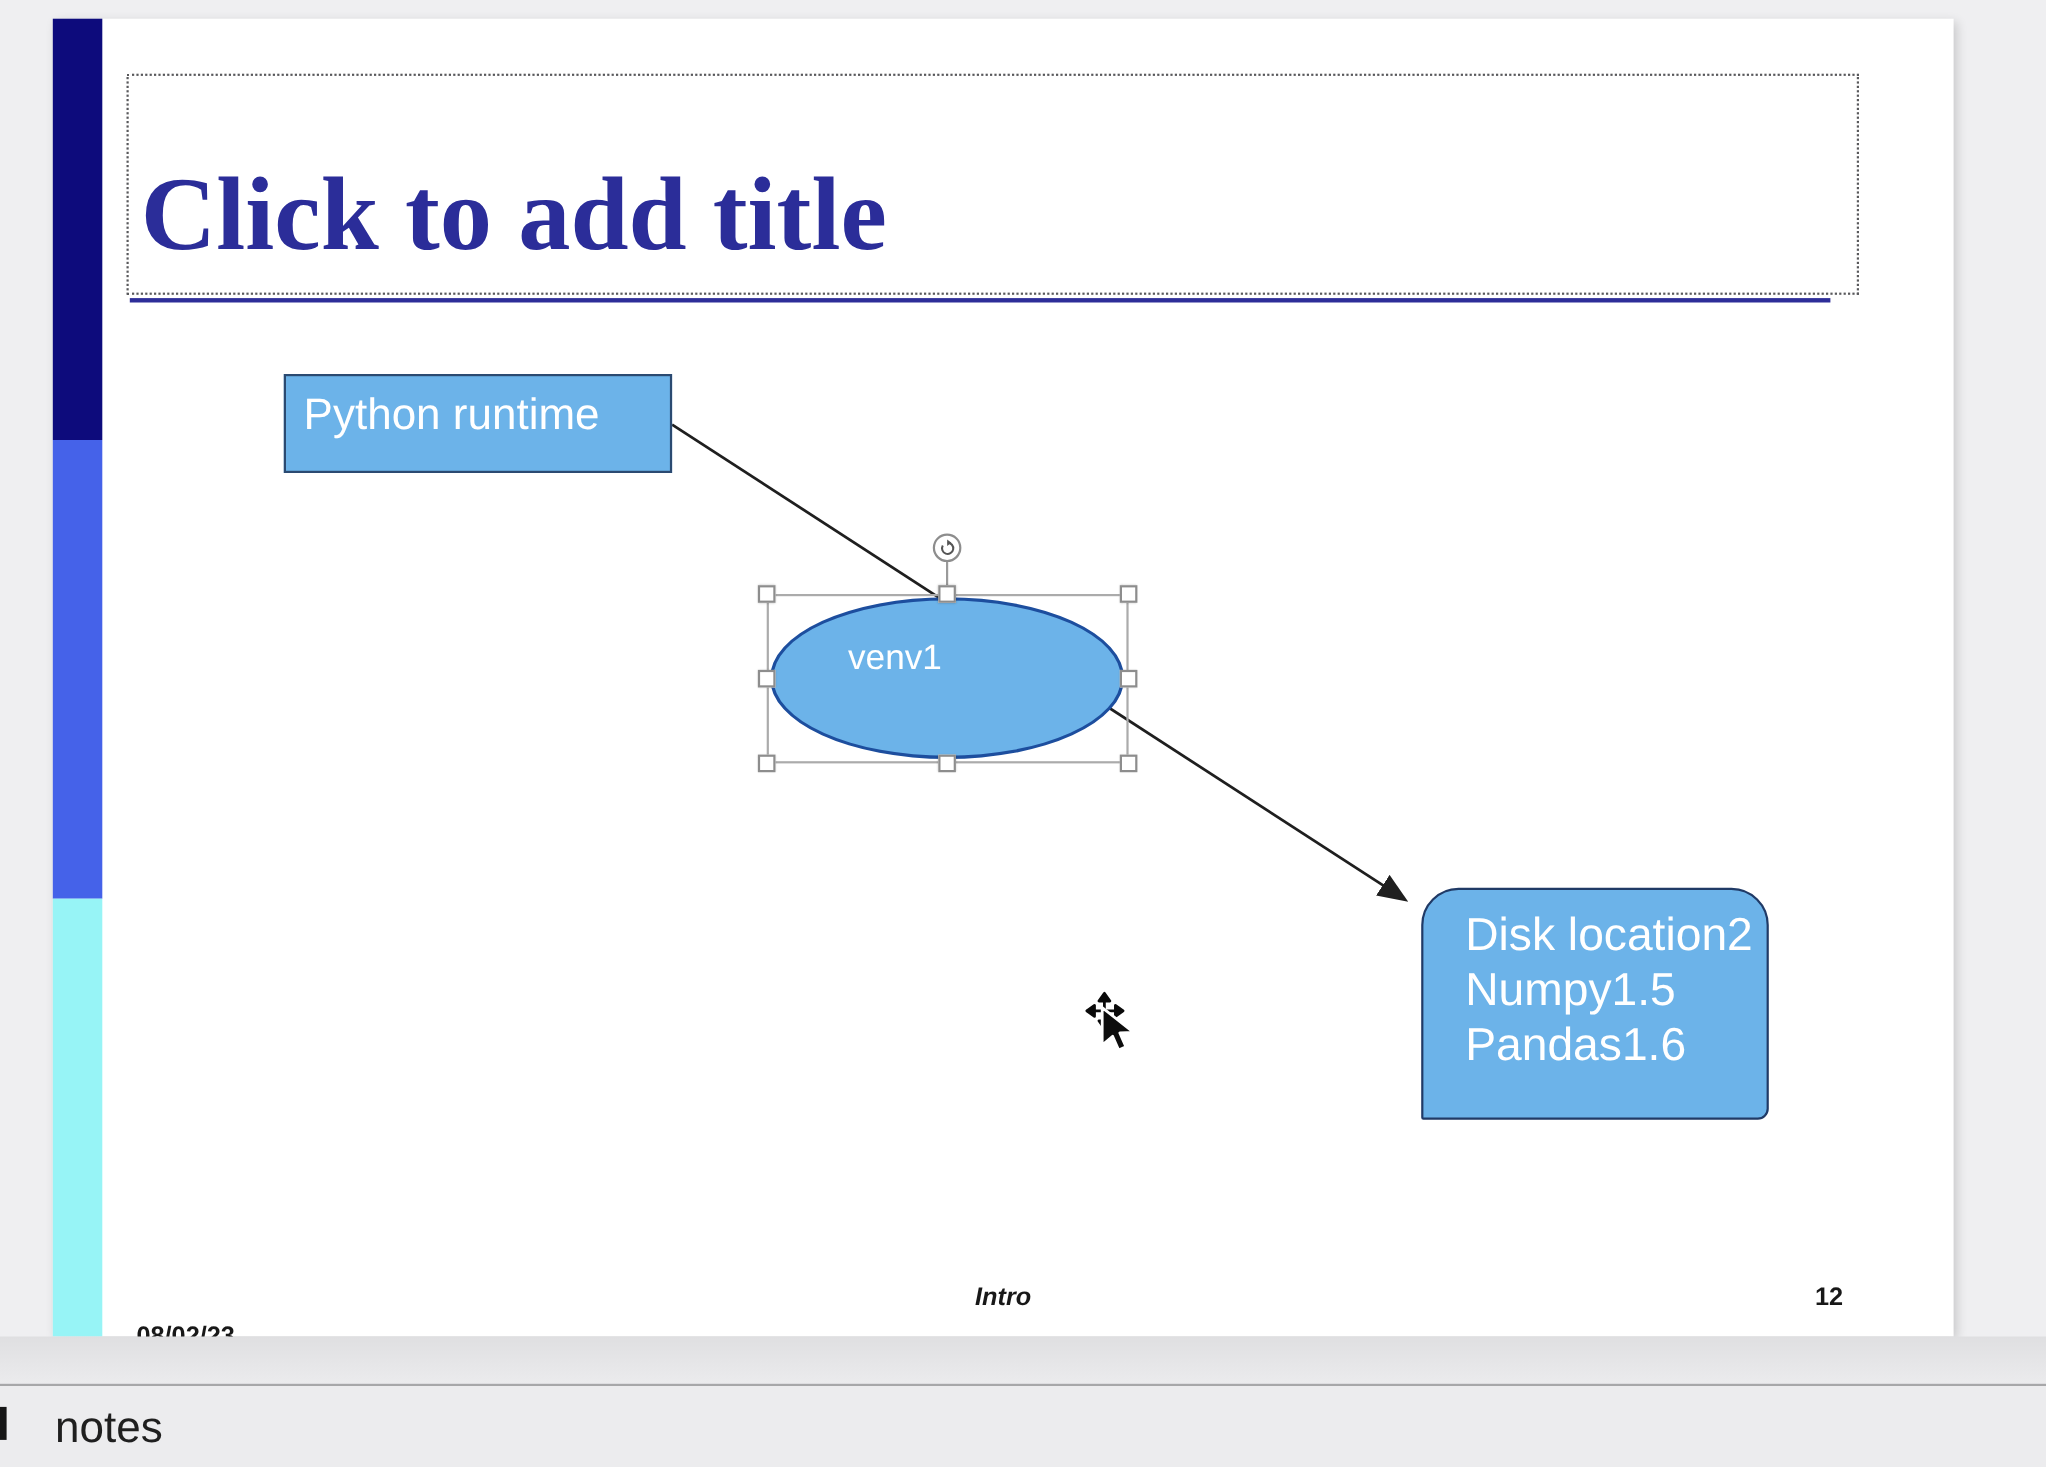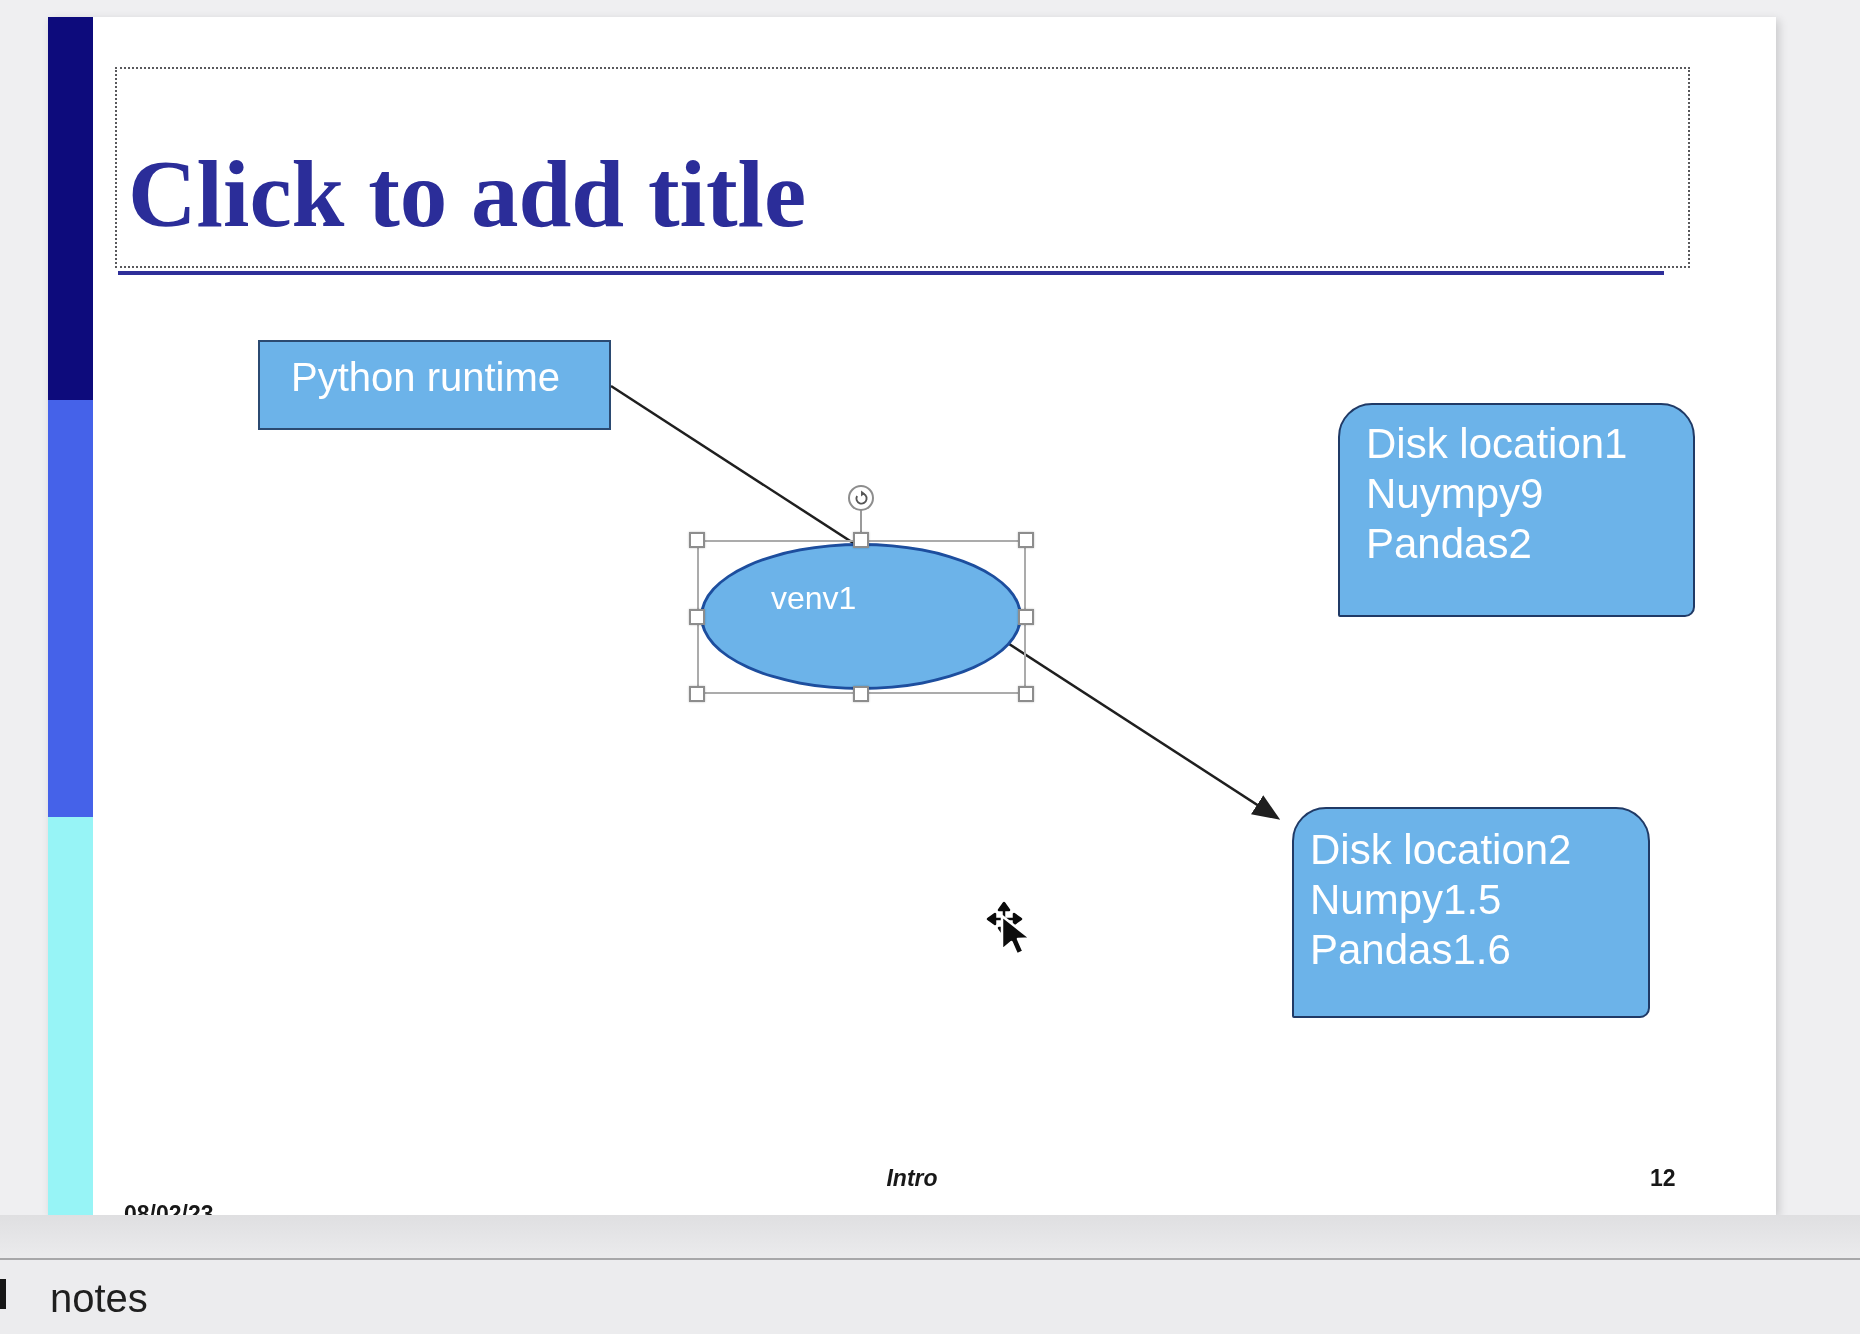--- a/index.html
+++ b/index.html
@@ -28,35 +28,35 @@
     font-size:95px;line-height:1;color:#2b2d99;white-space:nowrap;
   }
   .title-underline{
     position:absolute;left:118px;top:271px;width:1546px;height:4px;background:#2e2e99;
   }
   
   .shape{position:absolute;box-sizing:border-box;background:#6cb3e9;color:#ffffff;}
   .rect-python{
     left:258px;top:340px;width:353px;height:90px;
     border:2px solid #2b4a71;font-size:40px;
-    padding:13px 0 0 31px;
+    padding:13px 0 0 16px;
   }
   .ellipse{border-radius:50%;border:3px solid #1d4e9e;}
   .ellipse-venv1{left:700px;top:543px;width:322px;height:147px;}
   .ellipse-venv2{left:697px;top:793px;width:331px;height:154px;}
   .ellipse-label{
     position:absolute;left:35%;top:37%;transform:translate(-50%,-50%);
     font-size:32px;color:#fff;white-space:nowrap;
   }
   .disk{
     border:2px solid #203a66;border-radius:34px 34px 10px 2px;
     font-size:42px;line-height:50px;
   }
   .disk1{left:1338px;top:403px;width:357px;height:214px;padding:14px 8px 0 26px;}
-  .disk2{left:1292px;top:807px;width:358px;height:211px;padding:16px 8px 0 16px;}
+  .disk2{left:1292px;top:807px;width:316px;height:211px;padding:16px 8px 0 38px;}
   .disk div{white-space:nowrap;}
   
   .sel-box{
     position:absolute;left:697px;top:540px;width:329px;height:154px;
     border:2px solid #ababab;box-sizing:border-box;pointer-events:none;
   }
   .handle{
     position:absolute;width:16px;height:16px;background:#ffffff;
     border:2px solid #8d8d8d;box-sizing:border-box;
     transform:translate(-50%,-50%);box-shadow:0 0 2px rgba(0,0,0,.25);
@@ -127,25 +127,20 @@
   <div class="handle" style="left:697px;top:540px"></div>
   <div class="handle" style="left:861px;top:540px"></div>
   <div class="handle" style="left:1026px;top:540px"></div>
   <div class="handle" style="left:697px;top:617px"></div>
   <div class="handle" style="left:1026px;top:617px"></div>
   <div class="handle" style="left:697px;top:694px"></div>
   <div class="handle" style="left:861px;top:694px"></div>
   <div class="handle" style="left:1026px;top:694px"></div>
 
 
-  <div class="shape disk disk1">
-    <div>Disk location1</div>
-    <div>Nuympy9</div>
-    <div>Pandas2</div>
-  </div>
 
   <div class="shape disk disk2">
     <div>Disk location2</div>
     <div>Numpy1.5</div>
     <div>Pandas1.6</div>
   </div>
 
   <svg class="overlay">
     <g>
       <g stroke="#ffffff" stroke-width="6.5" fill="#ffffff" stroke-linejoin="round">

